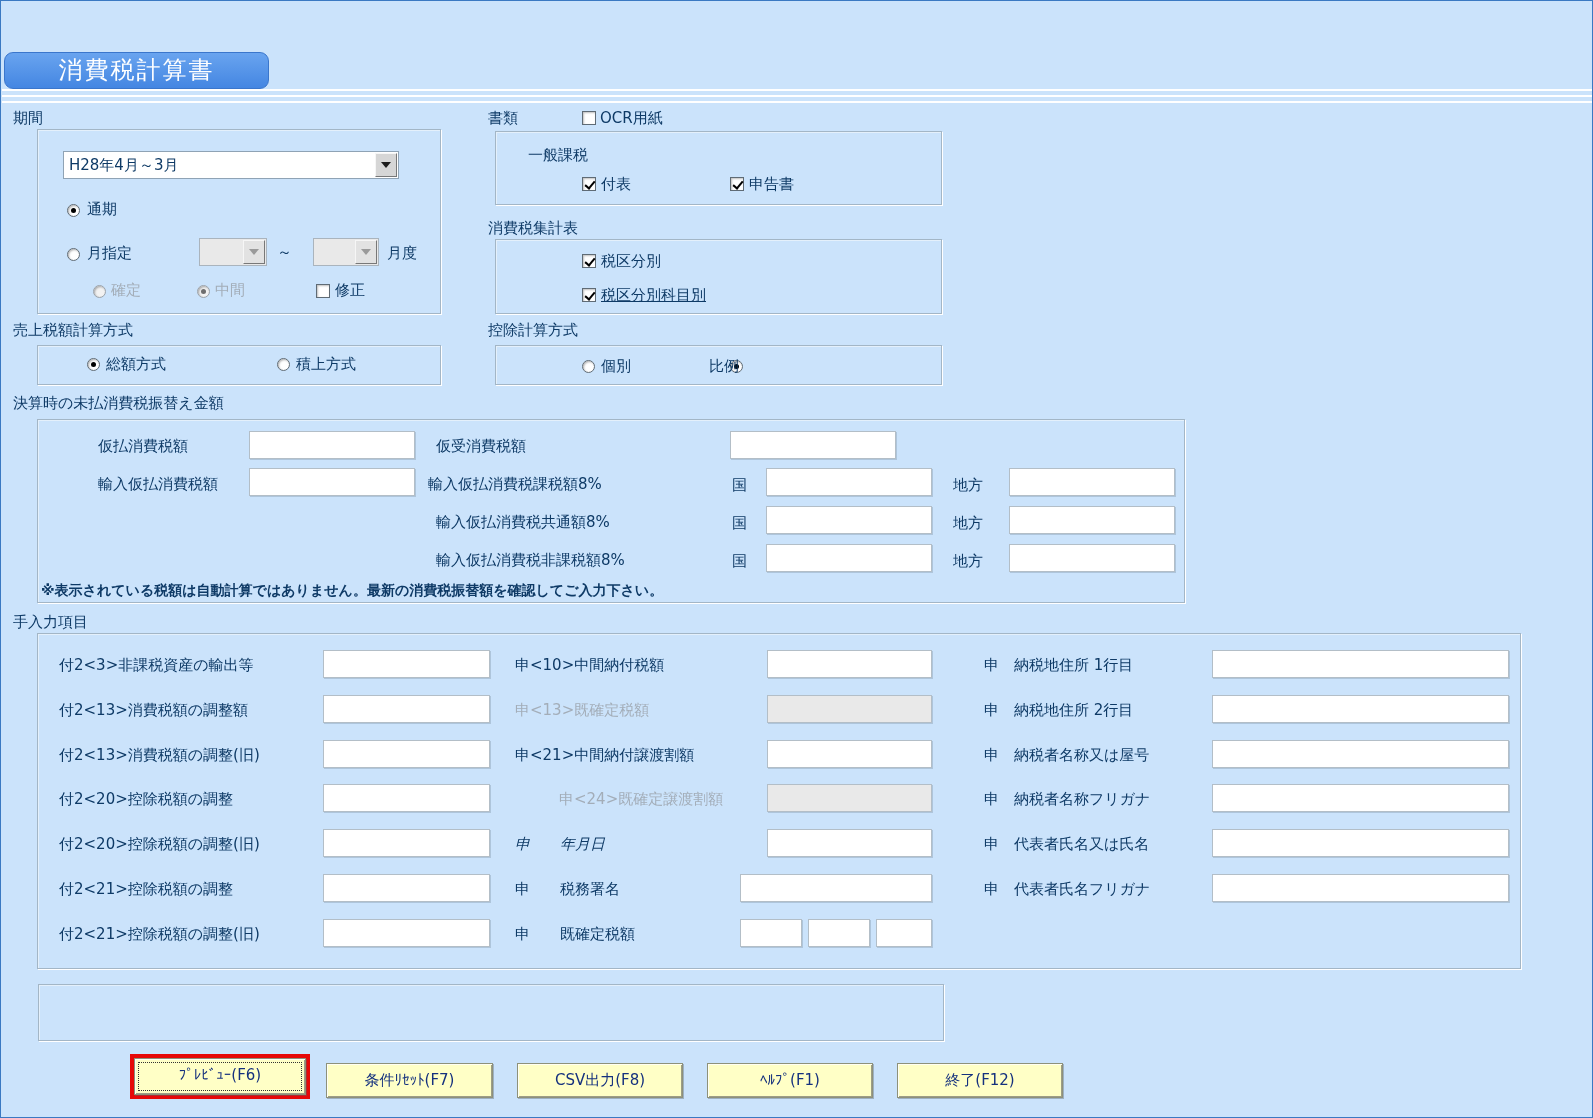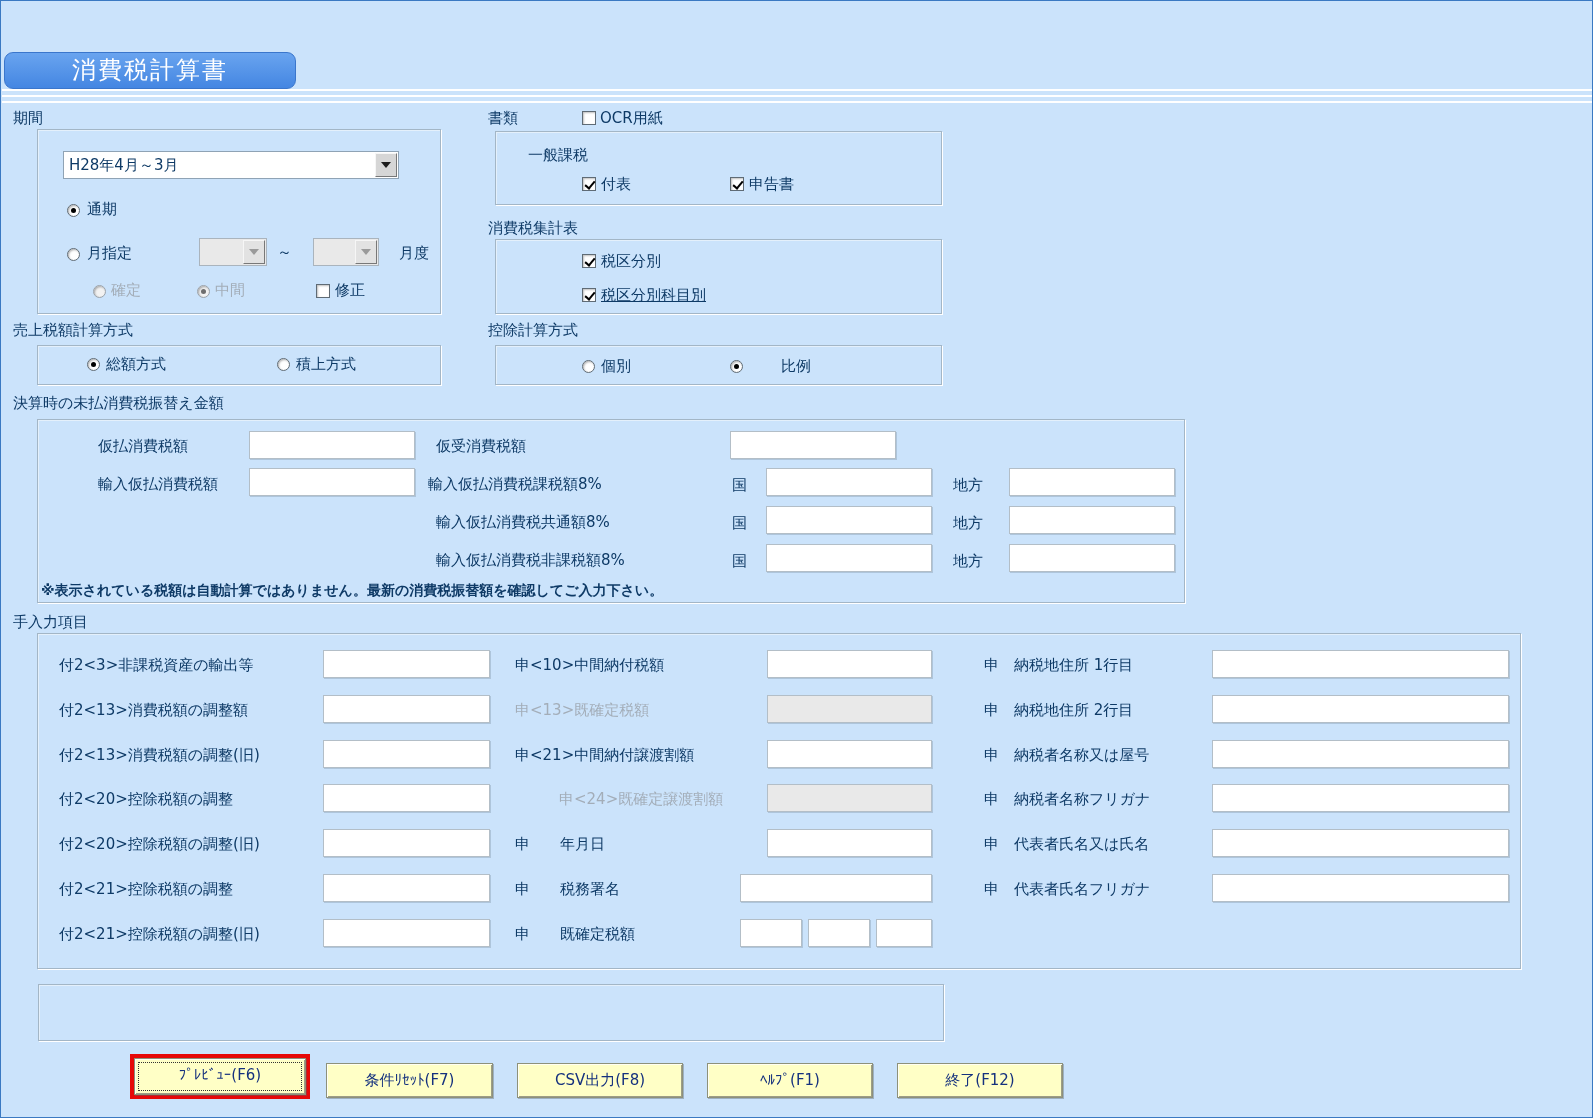--- a/index.html
+++ b/index.html
@@ -17,21 +17,21 @@
   .app-logo{position:absolute;left:14px;top:13px;width:36px;height:18px;background:linear-gradient(120deg,#1560b0,#2d8fe0 60%,#7ec3f2);transform:skewX(-18deg);border-radius:2px;}
   .app-logo::after{content:"";position:absolute;left:4px;top:4px;width:24px;height:3px;background:#eaf5ff;opacity:.9;}
   .tb-menu{position:absolute;left:95px;top:12px;font-size:16px;color:#111;}
   .tb-title{position:absolute;left:225px;top:12px;font-size:16px;color:#111;}
   .winctl{position:absolute;top:0;width:46px;height:44px;text-align:center;line-height:44px;font-size:15px;color:#222;cursor:default;}
   .winctl.min{left:1372px;}
   .winctl.max{left:1442px;}
   .winctl.cls{left:1512px;}
   
   .page-tab{
-    position:absolute;left:3px;top:51px;width:292px;height:37px;
+    position:absolute;left:3px;top:51px;width:265px;height:37px;
     background:linear-gradient(#69a4ef,#4486e2);
     border:1px solid #3a76cc;border-radius:9px;
     color:#ffffff;font-size:24px;text-align:center;line-height:35px;letter-spacing:2px;
   }
   .stripes{position:absolute;left:1px;top:88px;width:1591px;height:17px;
     background:repeating-linear-gradient(to bottom,#ffffff 0 2px,#cbe3fb 2px 6px);}
   
   .sec-label{position:absolute;font-size:15px;color:#0e3a66;white-space:nowrap;}
   .wlabel{position:absolute;font-size:15px;color:#0e3a66;white-space:nowrap;}
   .wlabel.dis{color:#a3adb8;}
@@ -84,21 +84,21 @@
     <span class="combo-btn">
         <span class="tri"></span>
       </span>
   </div>
   <span class="wlabel" style="left:276px;top:242px;">～</span>
   <div class="combo dis" style="left:312px;top:237px;width:66px;">
     <span class="combo-btn">
         <span class="tri"></span>
       </span>
   </div>
-  <span class="wlabel" style="left:386px;top:243px;margin-left:12px;">月度</span>
+  <span class="wlabel" style="left:386px;top:243px;">月度</span>
   <span class="radio dis" style="left:92px;top:284px;"></span>
   <span class="wlabel dis" style="left:110px;top:280px;">確定</span>
   <span class="radio dis on" style="left:196px;top:284px;"></span>
   <span class="wlabel dis" style="left:214px;top:280px;">中間</span>
   <span class="check" style="left:315px;top:283px;"></span>
   <span class="wlabel" style="left:334px;top:280px;">修正</span>
 
   <div class="sec-label" style="left:487px;top:108px;">書類</div>
   <span class="check" style="left:581px;top:110px;"></span>
   <span class="wlabel" style="left:599px;top:108px;">OCR用紙</span>
@@ -121,21 +121,21 @@
   <span class="radio on" style="left:86px;top:357px;"></span>
   <span class="wlabel" style="left:105px;top:354px;">総額方式</span>
   <span class="radio" style="left:276px;top:357px;"></span>
   <span class="wlabel" style="left:295px;top:354px;">積上方式</span>
 
   <div class="sec-label" style="left:487px;top:320px;">控除計算方式</div>
   <div class="gbox" style="left:494px;top:344px;width:447px;height:40px;"></div>
   <span class="radio" style="left:581px;top:359px;"></span>
   <span class="wlabel" style="left:600px;top:356px;">個別</span>
   <span class="radio on" style="left:729px;top:359px;"></span>
-  <span class="wlabel" style="left:780px;top:356px;">比例</span>
+  <span class="wlabel" style="left:708px;top:356px;">比例</span>
 
   <div class="sec-label" style="left:12px;top:393px;">決算時の未払消費税振替え金額</div>
   <div class="gbox" style="left:36px;top:418px;width:1148px;height:184px;"></div>
 
   <span class="wlabel" style="left:97px;top:436px;">仮払消費税額</span>
   <div class="input" style="left:248px;top:430px;width:166px;"></div>
   <span class="wlabel" style="left:435px;top:436px;">仮受消費税額</span>
   <div class="input" style="left:729px;top:430px;width:166px;"></div>
 
   <span class="wlabel" style="left:97px;top:474px;">輸入仮払消費税額</span>
@@ -179,21 +179,21 @@
   <div class="input" style="left:322px;top:918px;width:167px;"></div>
 
   <span class="wlabel" style="left:514px;top:655px;">申&lt;10&gt;中間納付税額</span>
   <div class="input" style="left:766px;top:649px;width:165px;"></div>
   <span class="wlabel dis" style="left:514px;top:700px;">申&lt;13&gt;既確定税額</span>
   <div class="input dis" style="left:766px;top:694px;width:165px;"></div>
   <span class="wlabel" style="left:514px;top:745px;">申&lt;21&gt;中間納付譲渡割額</span>
   <div class="input" style="left:766px;top:739px;width:165px;"></div>
   <span class="wlabel dis" style="left:514px;top:789px;margin-left:44px;">申&lt;24&gt;既確定譲渡割額</span>
   <div class="input dis" style="left:766px;top:783px;width:165px;"></div>
-  <span class="wlabel" style="left:514px;top:834px;">申　　年月日</span>
+  <span class="wlabel" style="left:514px;top:834px;font-style:italic;">申　　年月日</span>
   <div class="input" style="left:766px;top:828px;width:165px;"></div>
   <span class="wlabel" style="left:514px;top:879px;">申　　税務署名</span>
   <div class="input" style="left:739px;top:873px;width:192px;"></div>
   <span class="wlabel" style="left:514px;top:924px;">申　　既確定税額</span>
   <div class="input" style="left:739px;top:918px;width:62px;"></div>
   <div class="input" style="left:807px;top:918px;width:62px;"></div>
   <div class="input" style="left:875px;top:918px;width:56px;"></div>
 
   <span class="wlabel" style="left:983px;top:655px;">申　納税地住所 1行目</span>
   <div class="input" style="left:1211px;top:649px;width:297px;"></div>

